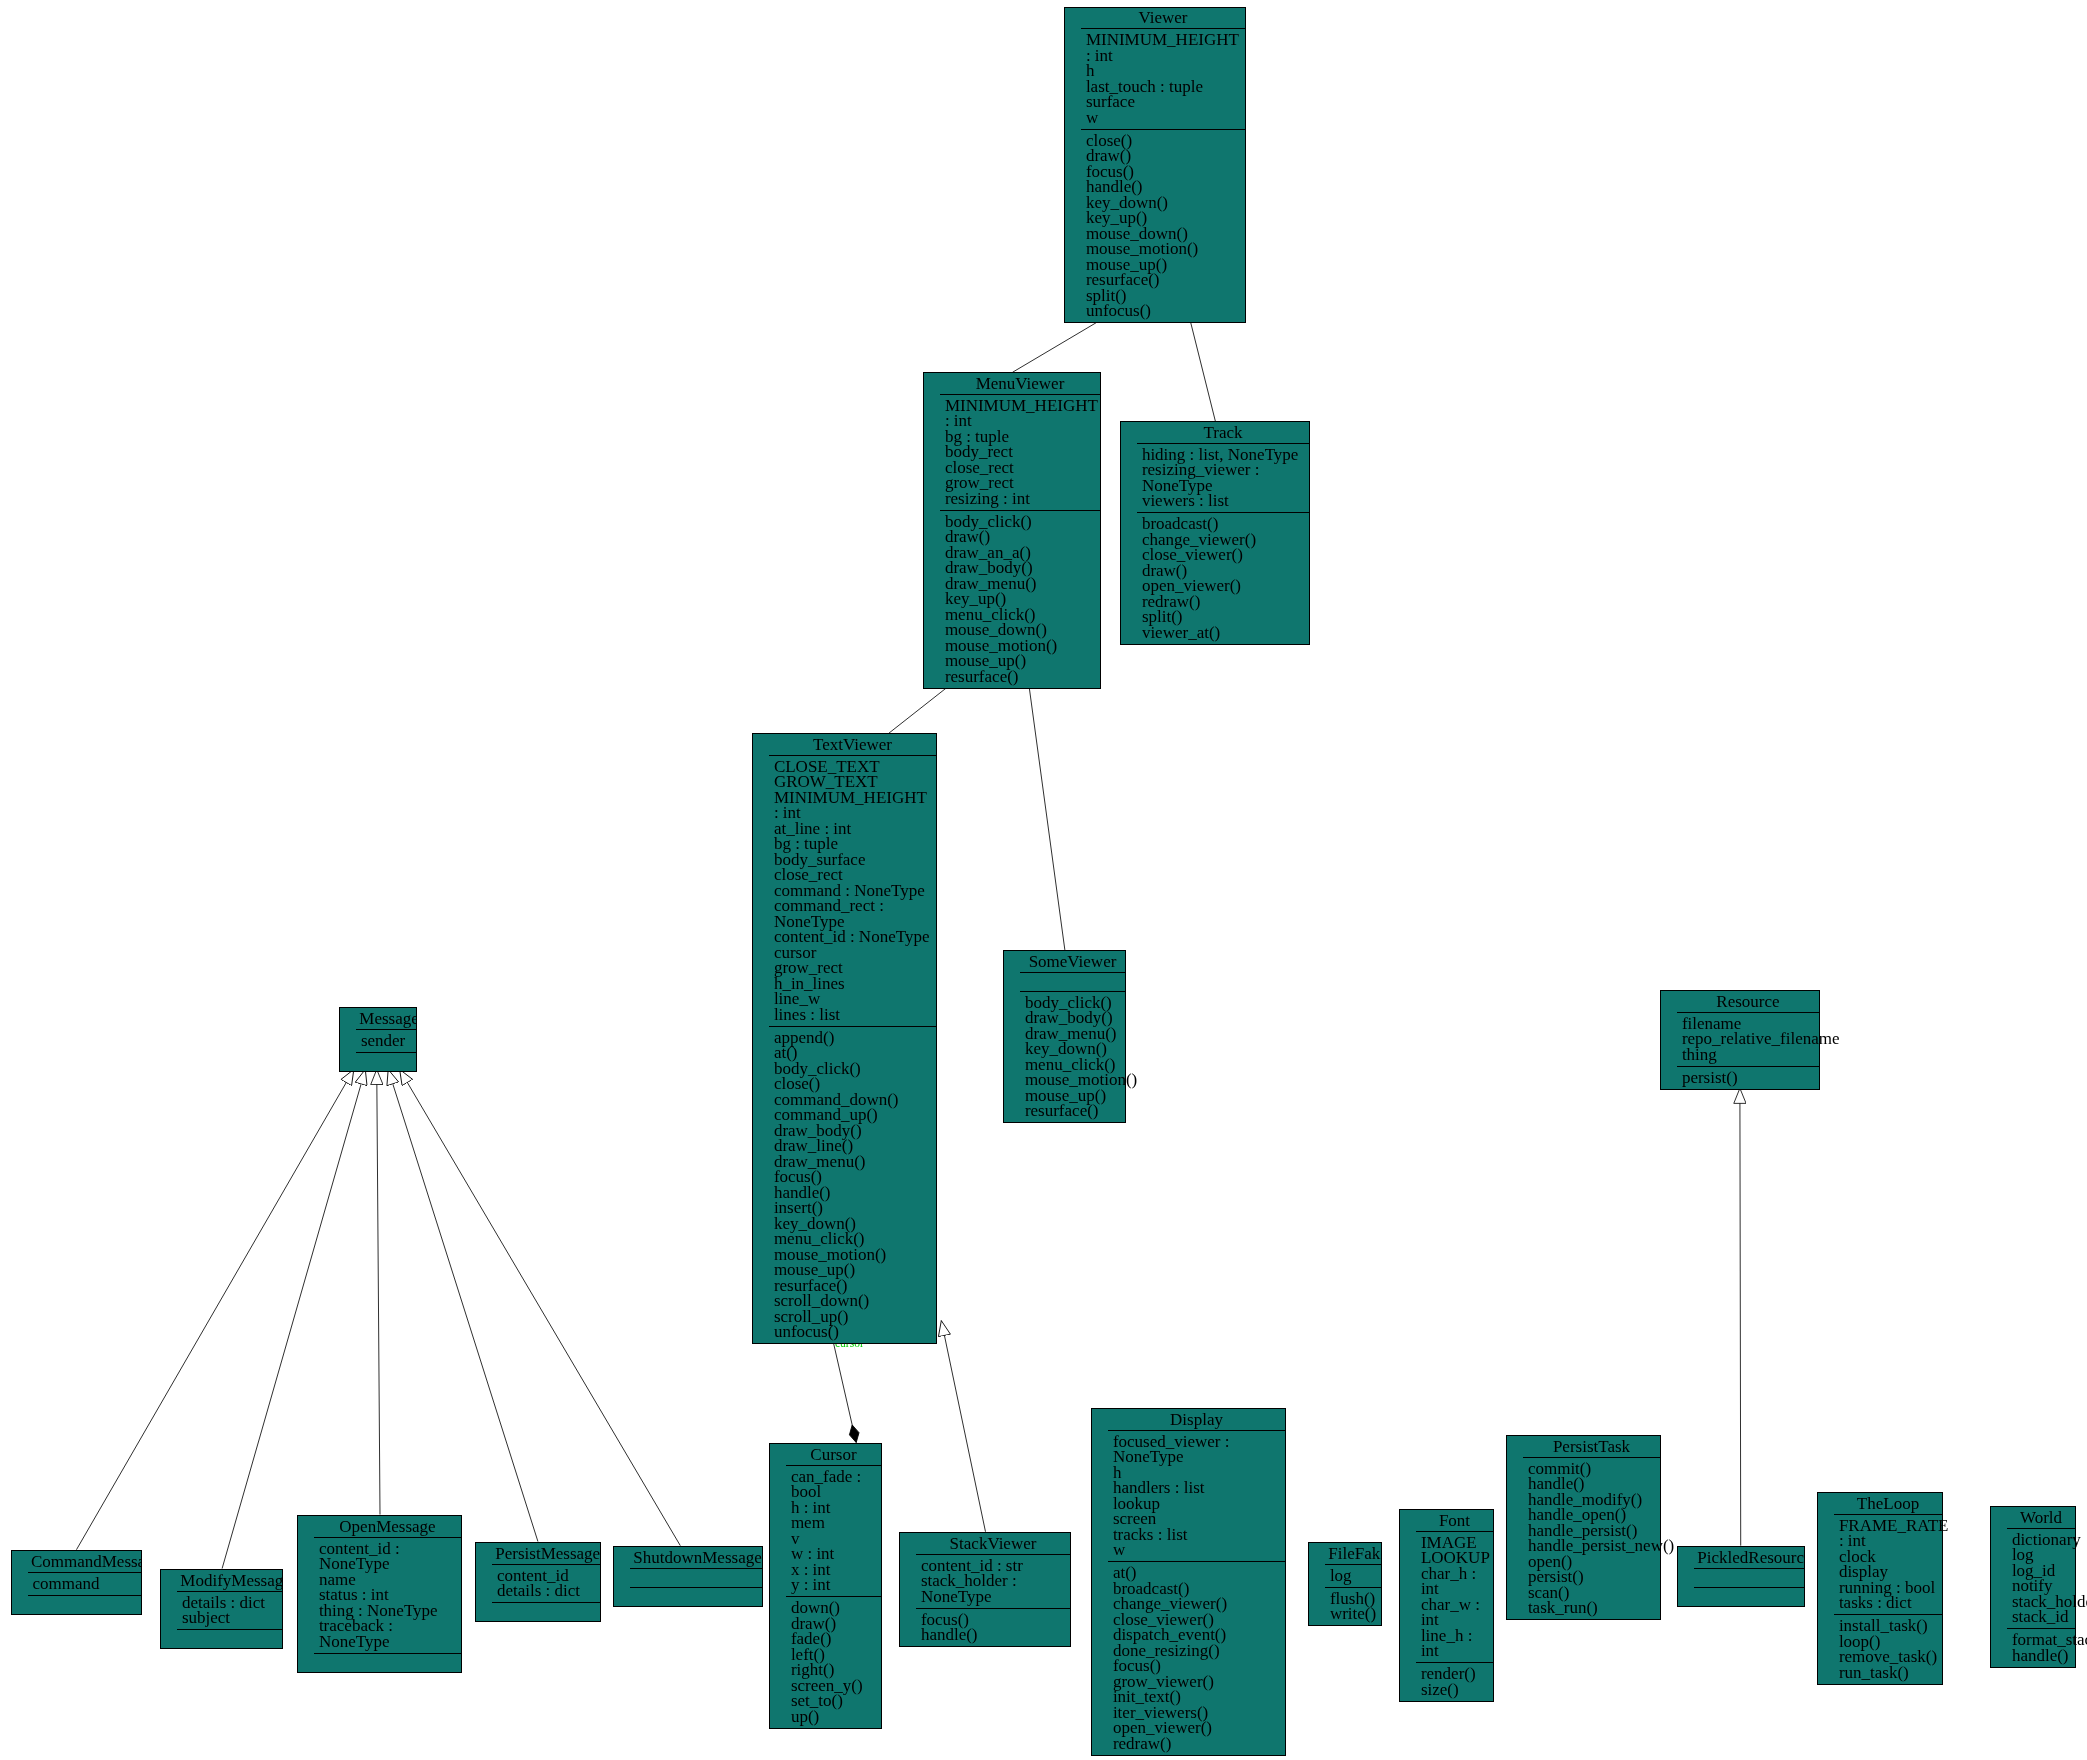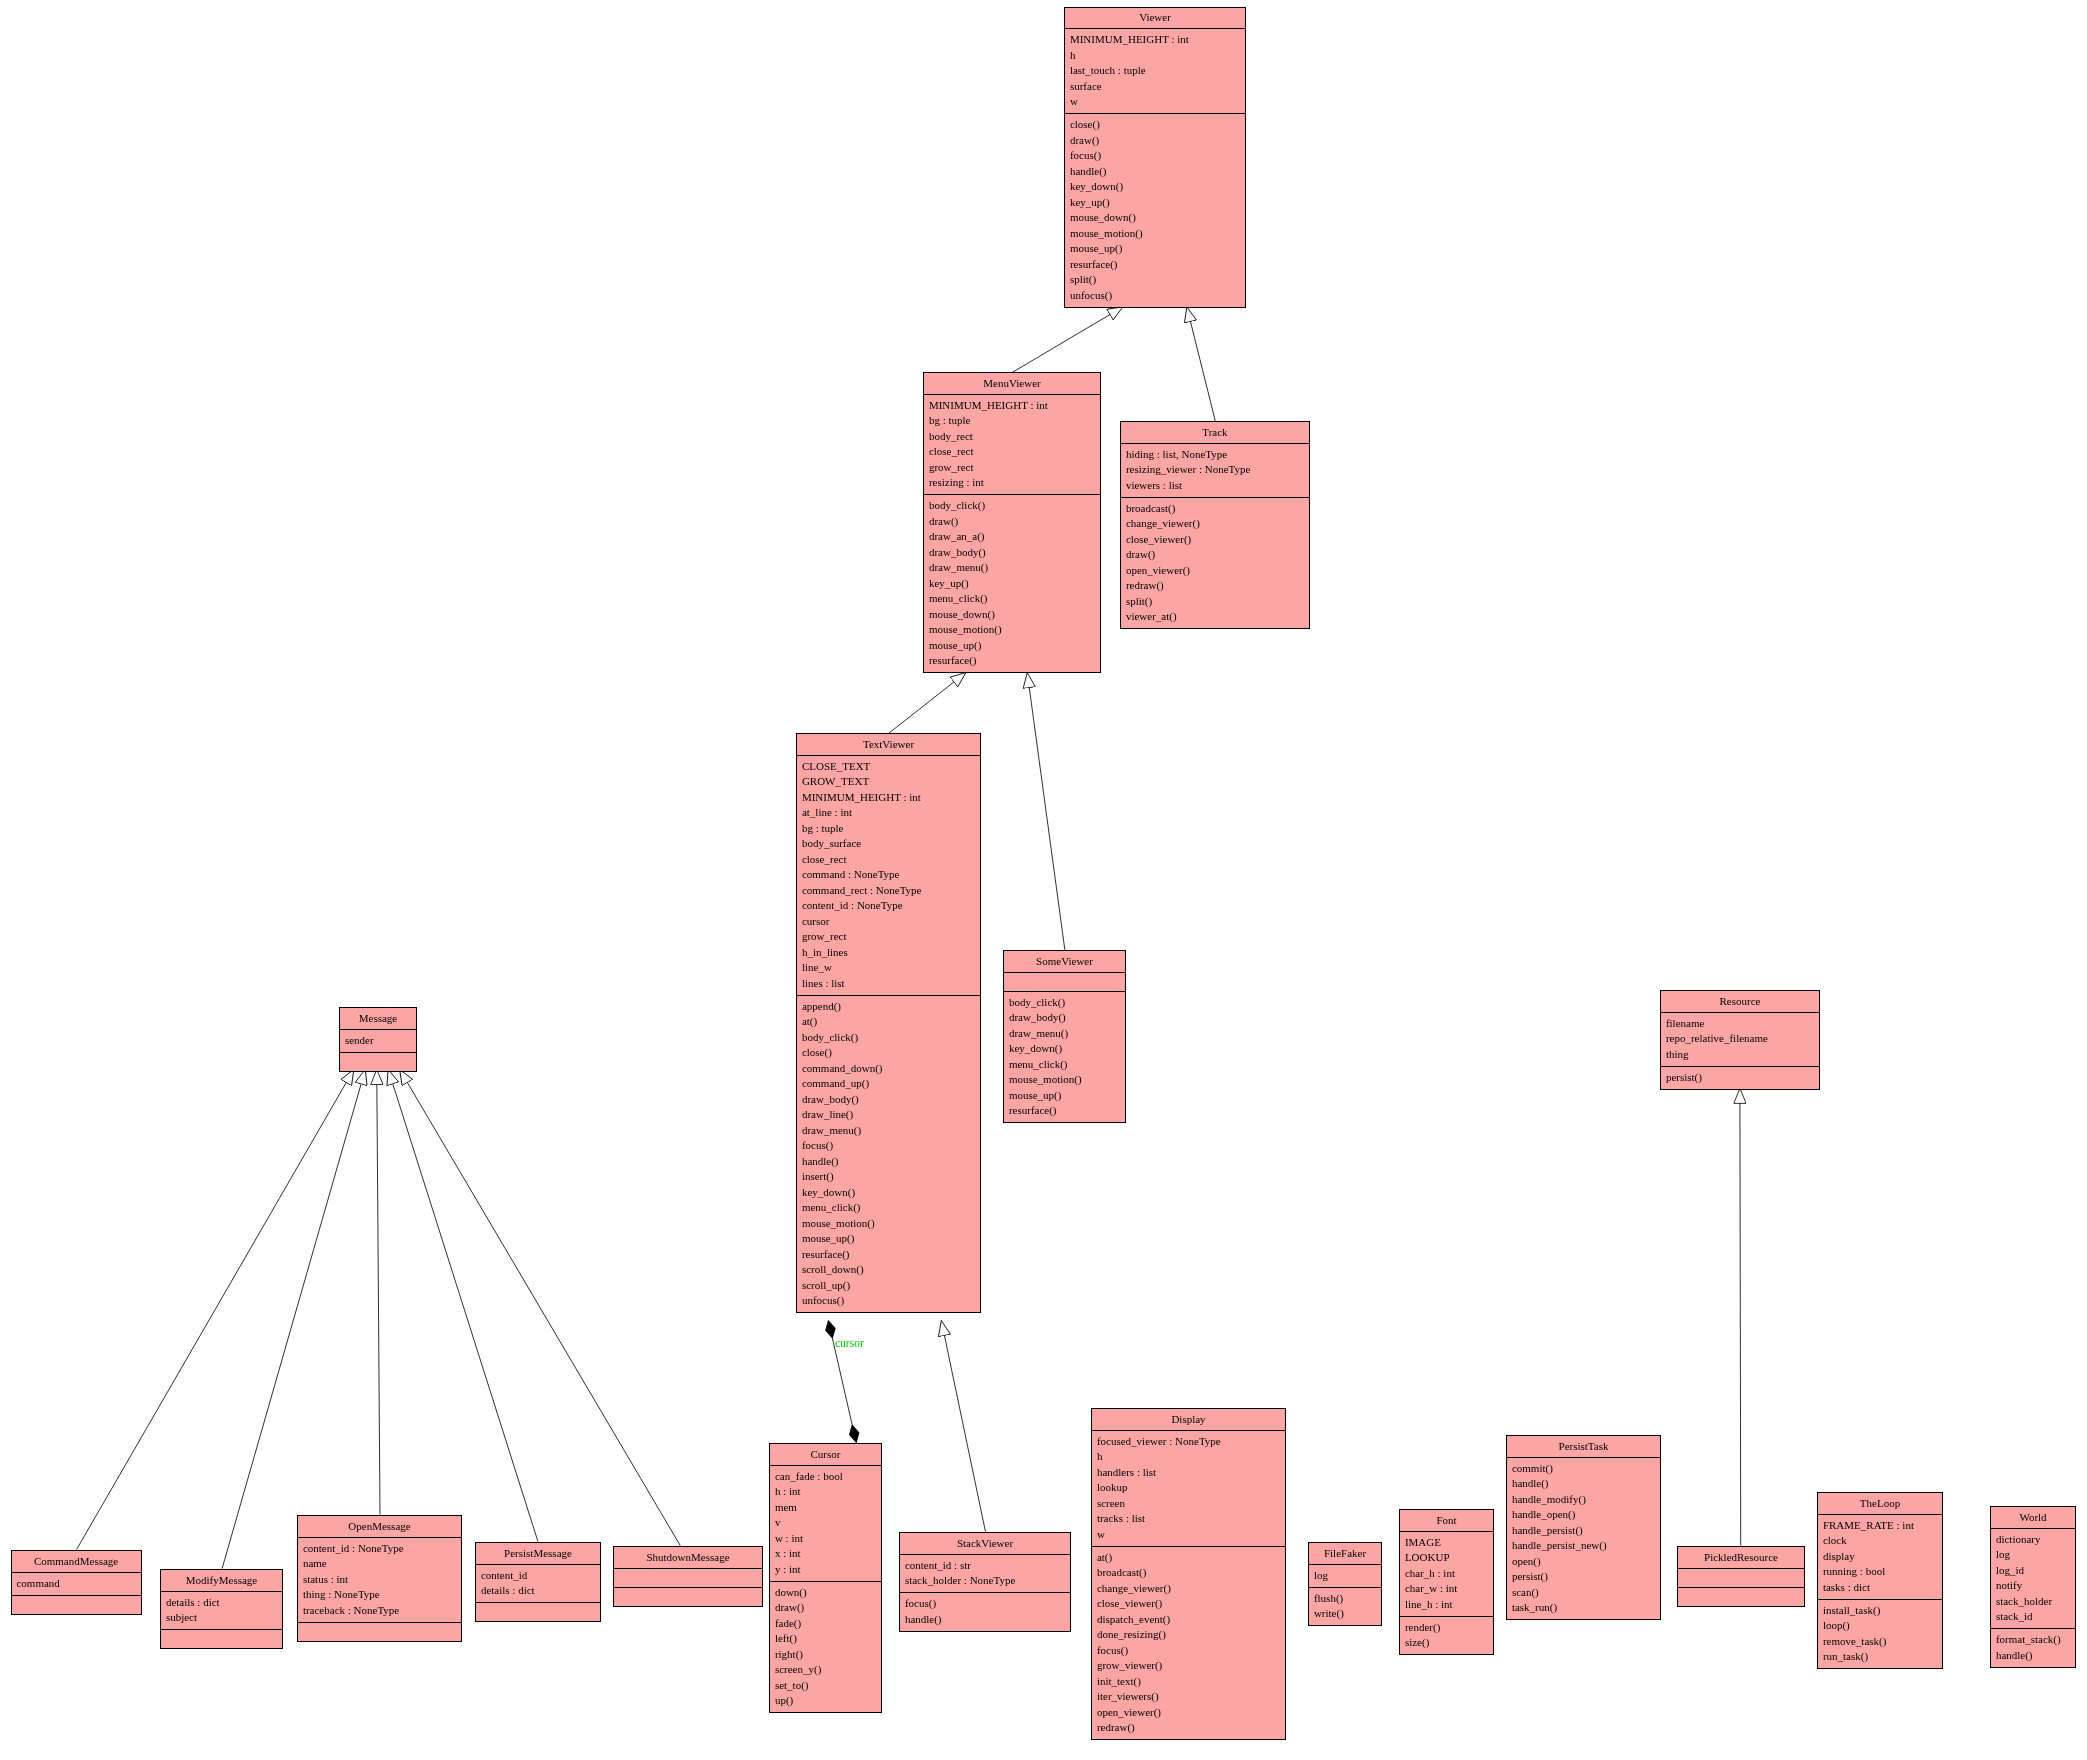--- a/index.html
+++ b/index.html
@@ -7,25 +7,26 @@
     position: relative;
     width: 2088px;
     height: 1760px;
     background: #ffffff;
     font-family: "Liberation Serif", "DejaVu Serif", serif;
     color: #000;
   }
   svg.edges { position: absolute; left: 0; top: 0; width: 2088px; height: 1760px; }
   .uml-class {
     position: absolute;
-    background: #fca5a5;
+    background: #0f766e;
     border: 0.8px solid #000;
-    font-size: 11px;
+    font-size: 17px;
     line-height: 15.5px;
     box-sizing: border-box;
+    padding-left: 16px;
   }
   .uml-title {
     text-align: center;
     padding: 2.5px 3.3px;
     border-bottom: 0.8px solid #000;
     white-space: nowrap;
     overflow: hidden;
   }
   .uml-attrs {
     padding: 3.3px 4.9px;
@@ -128,21 +129,21 @@
     <div class="uml-methods">broadcast()
 change_viewer()
 close_viewer()
 draw()
 open_viewer()
 redraw()
 split()
 viewer_at()</div>
   </div>
 
-  <div class="uml-class" style="left:796px; top:733px; width:185px;">
+  <div class="uml-class" style="left:752px; top:733px; width:185px;">
     <div class="uml-title">TextViewer</div>
     <div class="uml-attrs">CLOSE_TEXT
 GROW_TEXT
 MINIMUM_HEIGHT : int
 at_line : int
 bg : tuple
 body_surface
 close_rect
 command : NoneType
 command_rect : NoneType

